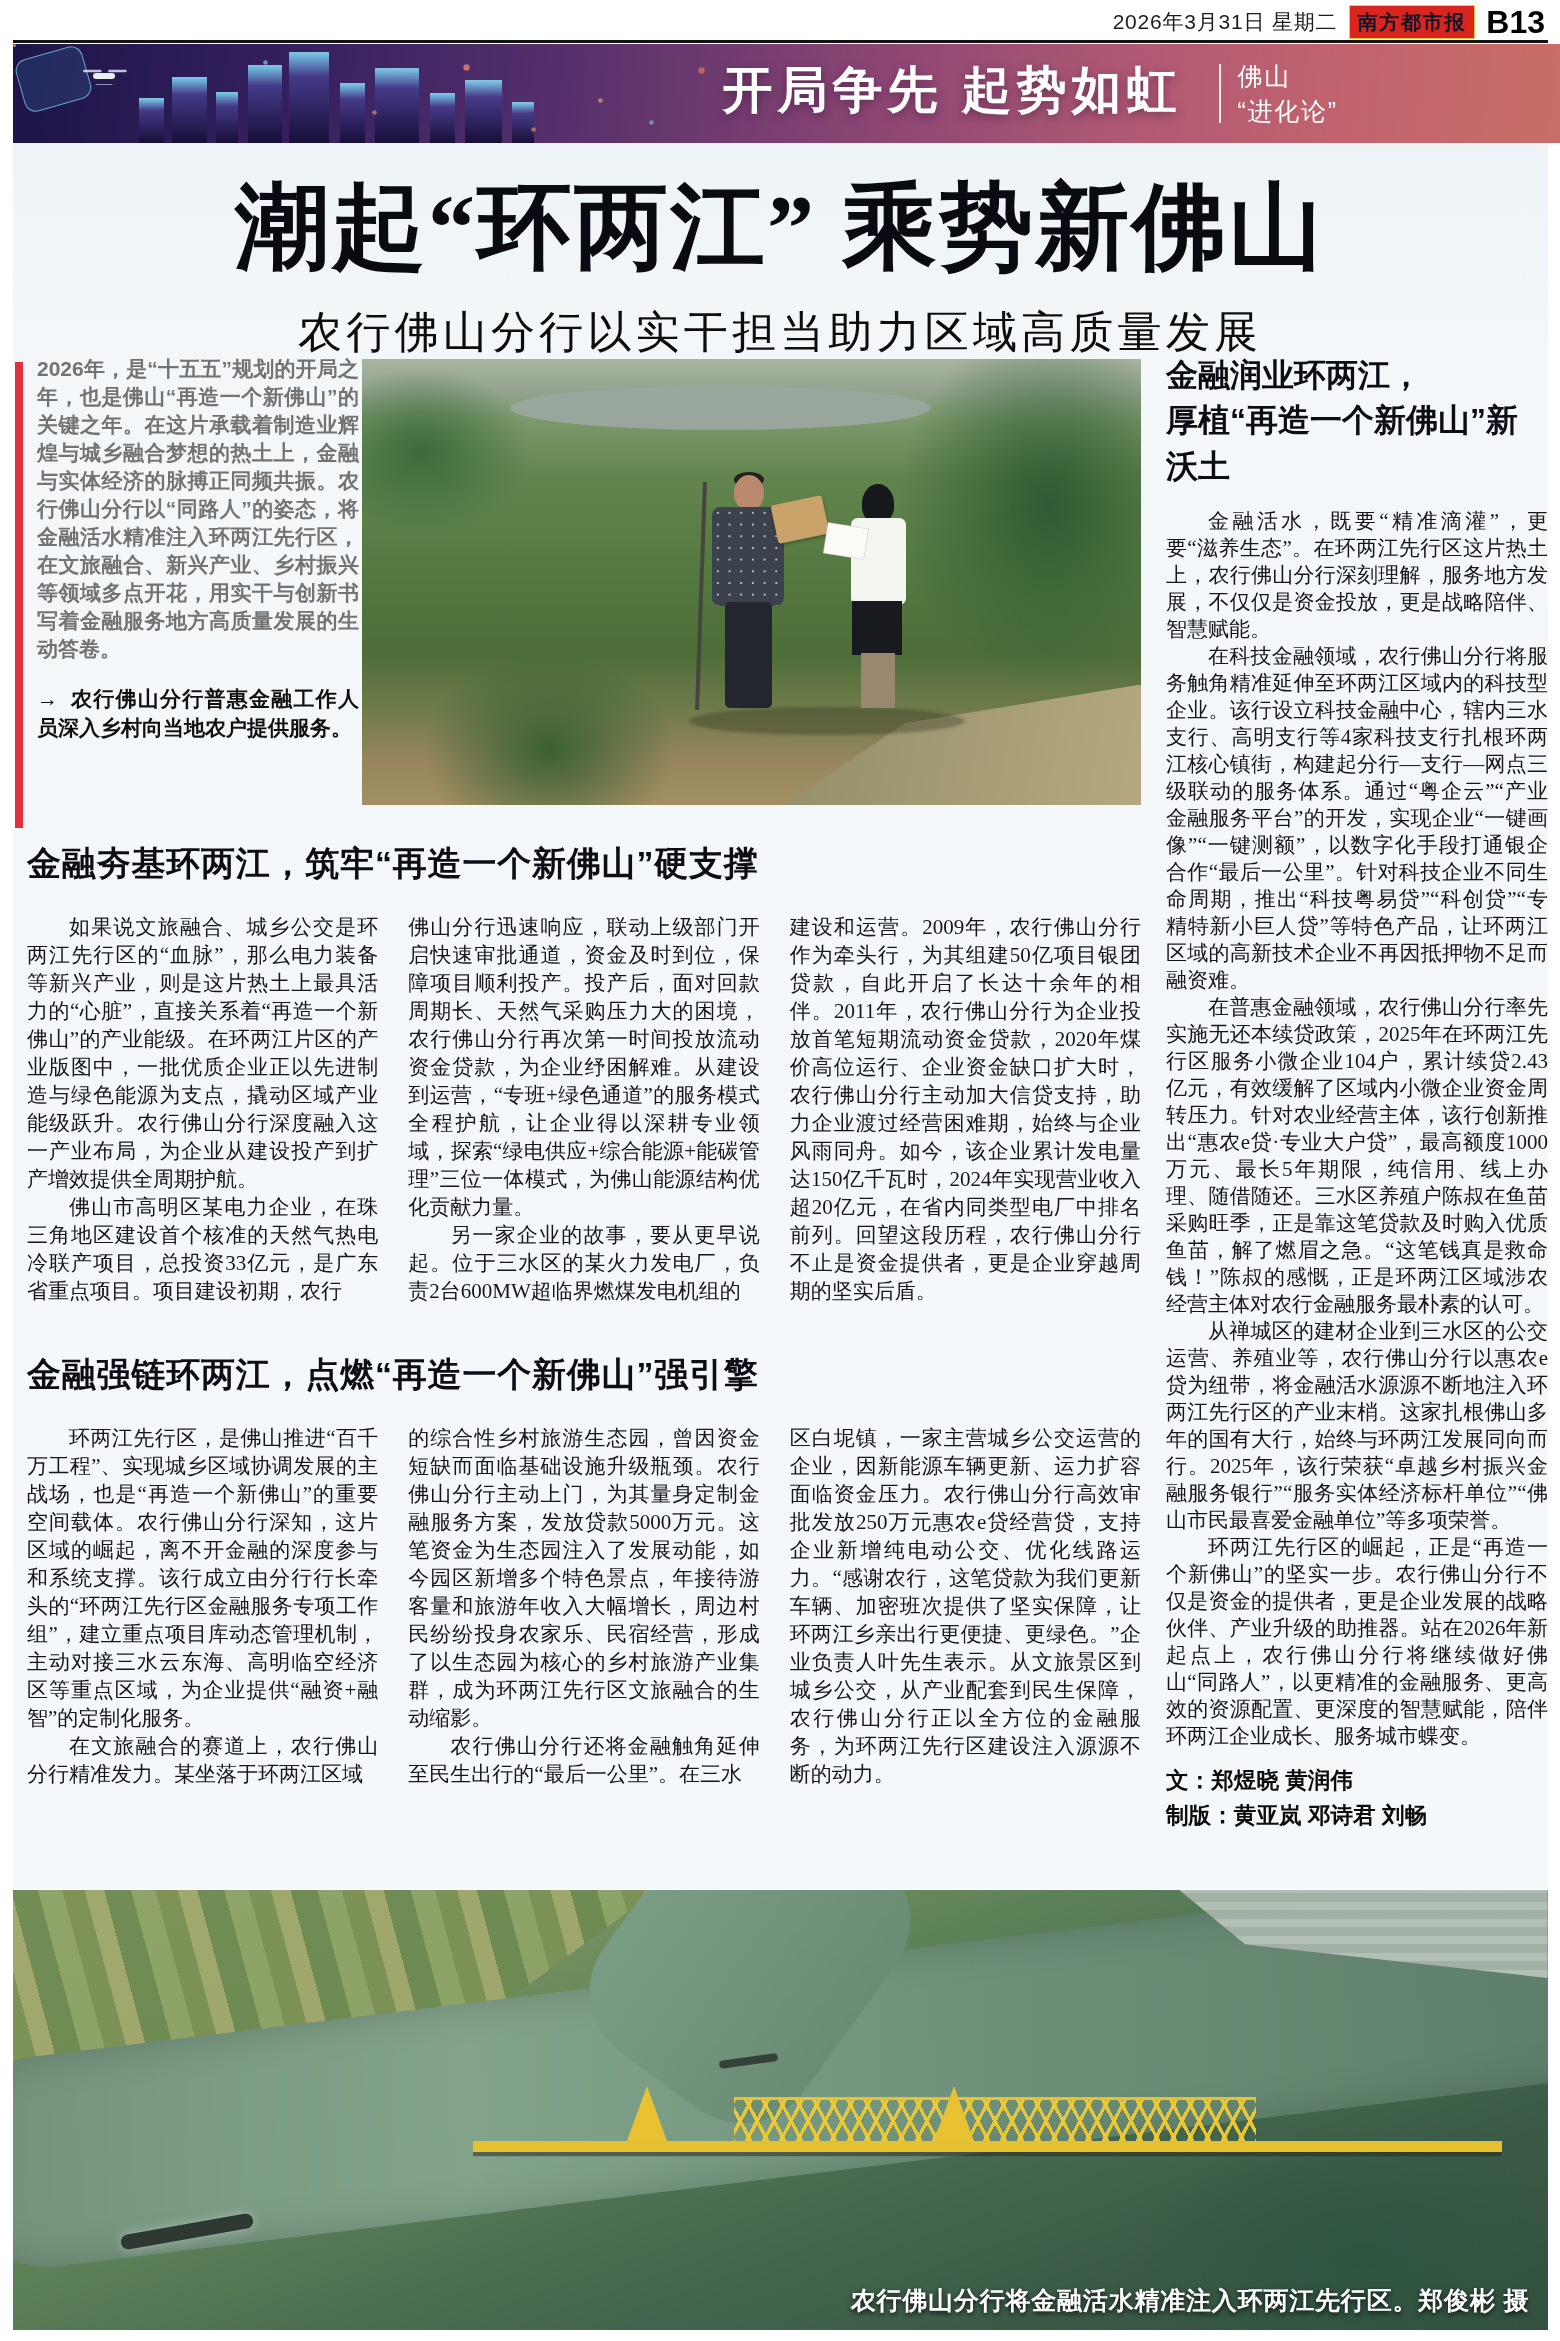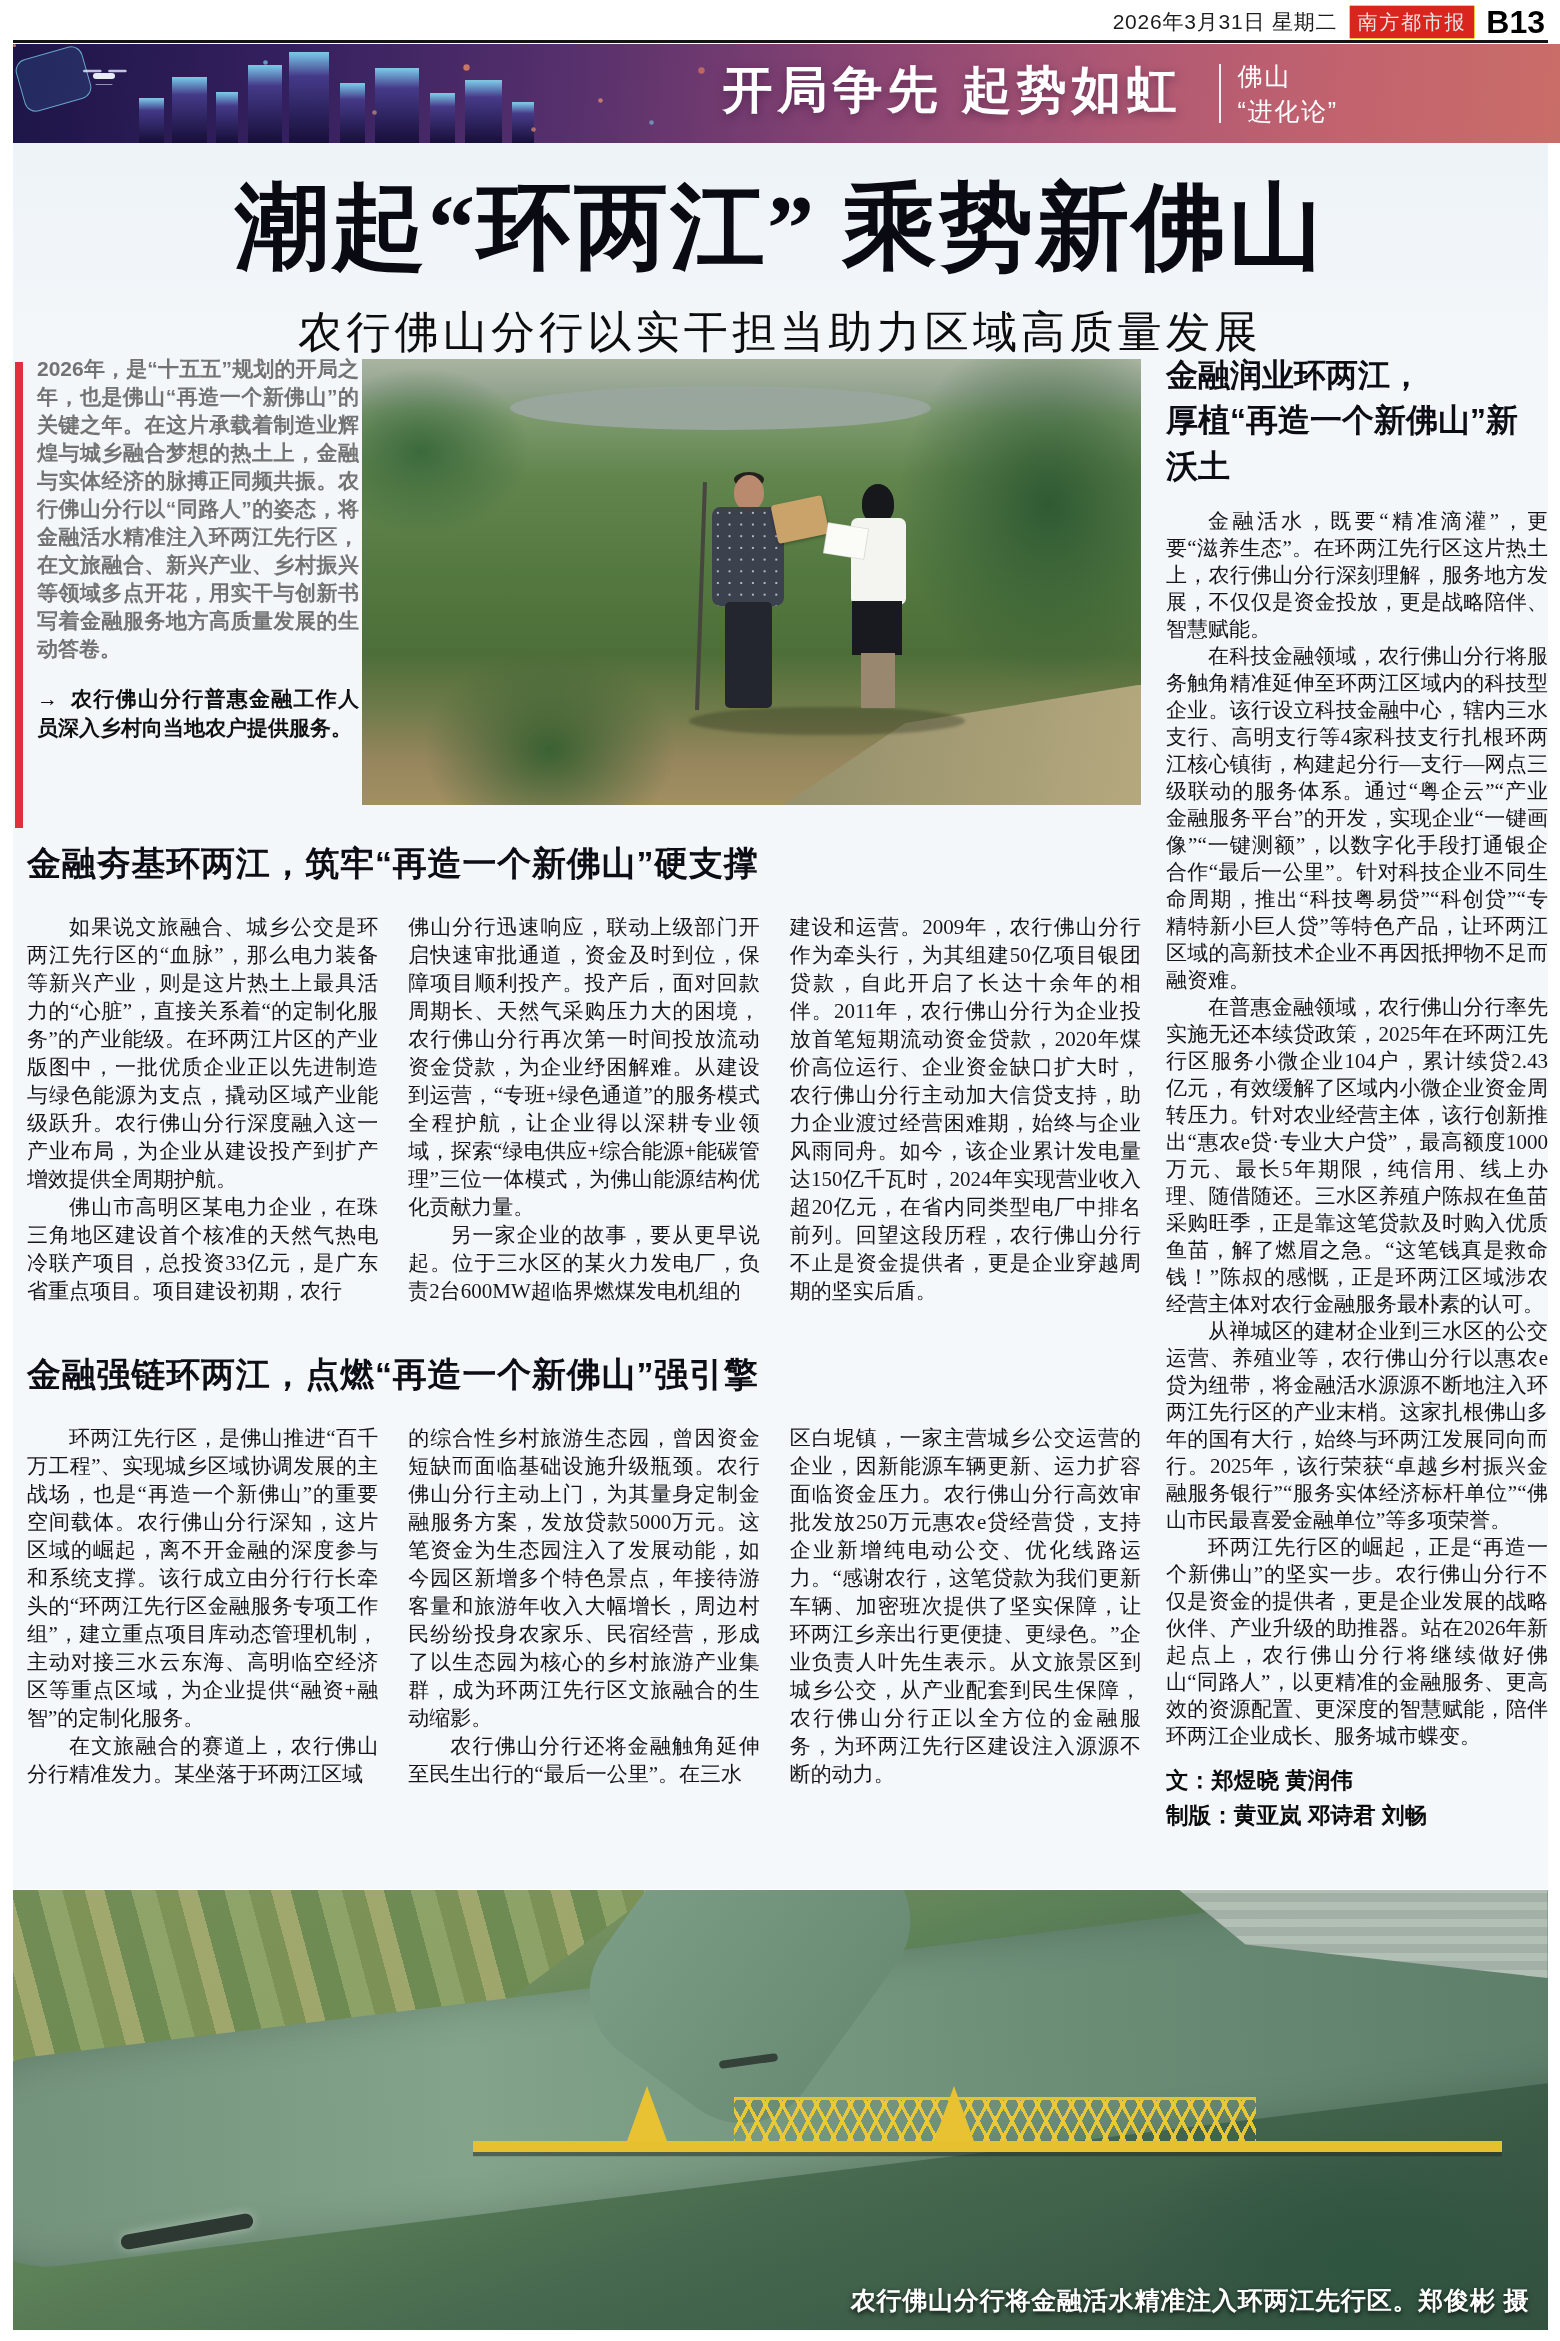--- a/index.html
+++ b/index.html
@@ -3,21 +3,21 @@
 <meta charset="utf-8">
 <style>
   html,body{margin:0;padding:0;background:#e9e9e9;}
   .page{position:relative;width:1560px;height:2342px;background:#ffffff;overflow:hidden;
         font-family:"Liberation Sans", sans-serif;color:#111;}
   .content-bg{position:absolute;left:12.6px;top:142px;width:1535px;height:1747px;
         background:linear-gradient(180deg,#eef3f8 0%,#f3f7fa 12%,#f4f8fb 100%);}
   
   .masthead{position:absolute;top:5px;right:15px;height:34px;display:flex;align-items:center;gap:11.7px;}
   .m-date{font-size:21px;color:#1c1c1c;letter-spacing:0.8px;}
-  .m-logo{background:#d9251d;color:#e5e5e5;font-weight:normal;font-size:20px;padding:2.5px 7.5px;
+  .m-logo{background:#d9251d;color:#0f172a;font-weight:bold;font-size:20px;padding:2.5px 7.5px;
           border:1.7px solid #f3c93c;border-radius:1.7px;letter-spacing:1.7px;}
   .m-page{font-size:32px;font-weight:900;color:#000;}
   .top-rule{position:absolute;top:40px;left:12.6px;width:1535px;height:2.5px;background:#141414;}
   
   .banner{position:absolute;top:44px;left:12.6px;width:1535px;height:99px;overflow:hidden;
     background:linear-gradient(95deg,#1d1547 0%,#35205f 18%,#56306c 36%,#8a4573 55%,#b05974 72%,#c2636e 86%,#c96d68 100%);padding-left:12px;}
   .b-city{position:absolute;left:0;top:0;width:553px;height:99px;}
   .bld{position:absolute;bottom:0;background:linear-gradient(180deg,rgba(130,225,255,.85) 0%,rgba(70,60,140,.9) 26%,rgba(22,14,56,.96) 100%);
        border-top:1.7px solid rgba(160,240,255,.8);}
   .b-ring{position:absolute;left:6.7px;top:8.4px;width:67px;height:52px;border:1.7px solid rgba(140,230,255,.65);
@@ -196,21 +196,21 @@
     <p class="body-p">环两江先行区的崛起，正是“再造一个新佛山”的坚实一步。农行佛山分行不仅是资金的提供者，更是企业发展的战略伙伴、产业升级的助推器。站在2026年新起点上，农行佛山分行将继续做好佛山“同路人”，以更精准的金融服务、更高效的资源配置、更深度的智慧赋能，陪伴环两江企业成长、服务城市蝶变。</p>
     <div class="credits">
       <div>文：郑煜晓 黄润伟</div>
       <div>制版：黄亚岚 邓诗君 刘畅</div>
     </div>
   </div>
 
   <div class="sec-head" style="top:841px;">金融夯基环两江，筑牢“再造一个新佛山”硬支撑</div>
   <div class="cols" style="top:913px;">
     <div class="col">
-      <p class="body-p">如果说文旅融合、城乡公交是环两江先行区的“血脉”，那么电力装备等新兴产业，则是这片热土上最具活力的“心脏”，直接关系着“的定制化服务”的产业能级。在环两江片区的产业版图中，一批优质企业正以先进制造与绿色能源为支点，撬动区域产业能级跃升。农行佛山分行深度融入这一产业布局，为企业从建设投产到扩产增效提供全周期护航。</p>
+      <p class="body-p">如果说文旅融合、城乡公交是环两江先行区的“血脉”，那么电力装备等新兴产业，则是这片热土上最具活力的“心脏”，直接关系着“再造一个新佛山”的产业能级。在环两江片区的产业版图中，一批优质企业正以先进制造与绿色能源为支点，撬动区域产业能级跃升。农行佛山分行深度融入这一产业布局，为企业从建设投产到扩产增效提供全周期护航。</p>
       <p class="body-p">佛山市高明区某电力企业，在珠三角地区建设首个核准的天然气热电冷联产项目，总投资33亿元，是广东省重点项目。项目建设初期，农行</p>
     </div>
     <div class="col">
       <p class="body-p cont">佛山分行迅速响应，联动上级部门开启快速审批通道，资金及时到位，保障项目顺利投产。投产后，面对回款周期长、天然气采购压力大的困境，农行佛山分行再次第一时间投放流动资金贷款，为企业纾困解难。从建设到运营，“专班+绿色通道”的服务模式全程护航，让企业得以深耕专业领域，探索“绿电供应+综合能源+能碳管理”三位一体模式，为佛山能源结构优化贡献力量。</p>
       <p class="body-p">另一家企业的故事，要从更早说起。位于三水区的某火力发电厂，负责2台600MW超临界燃煤发电机组的</p>
     </div>
     <div class="col">
       <p class="body-p cont">建设和运营。2009年，农行佛山分行作为牵头行，为其组建50亿项目银团贷款，自此开启了长达十余年的相伴。2011年，农行佛山分行为企业投放首笔短期流动资金贷款，2020年煤价高位运行、企业资金缺口扩大时，农行佛山分行主动加大信贷支持，助力企业渡过经营困难期，始终与企业风雨同舟。如今，该企业累计发电量达150亿千瓦时，2024年实现营业收入超20亿元，在省内同类型电厂中排名前列。回望这段历程，农行佛山分行不止是资金提供者，更是企业穿越周期的坚实后盾。</p>
     </div>
   </div>

